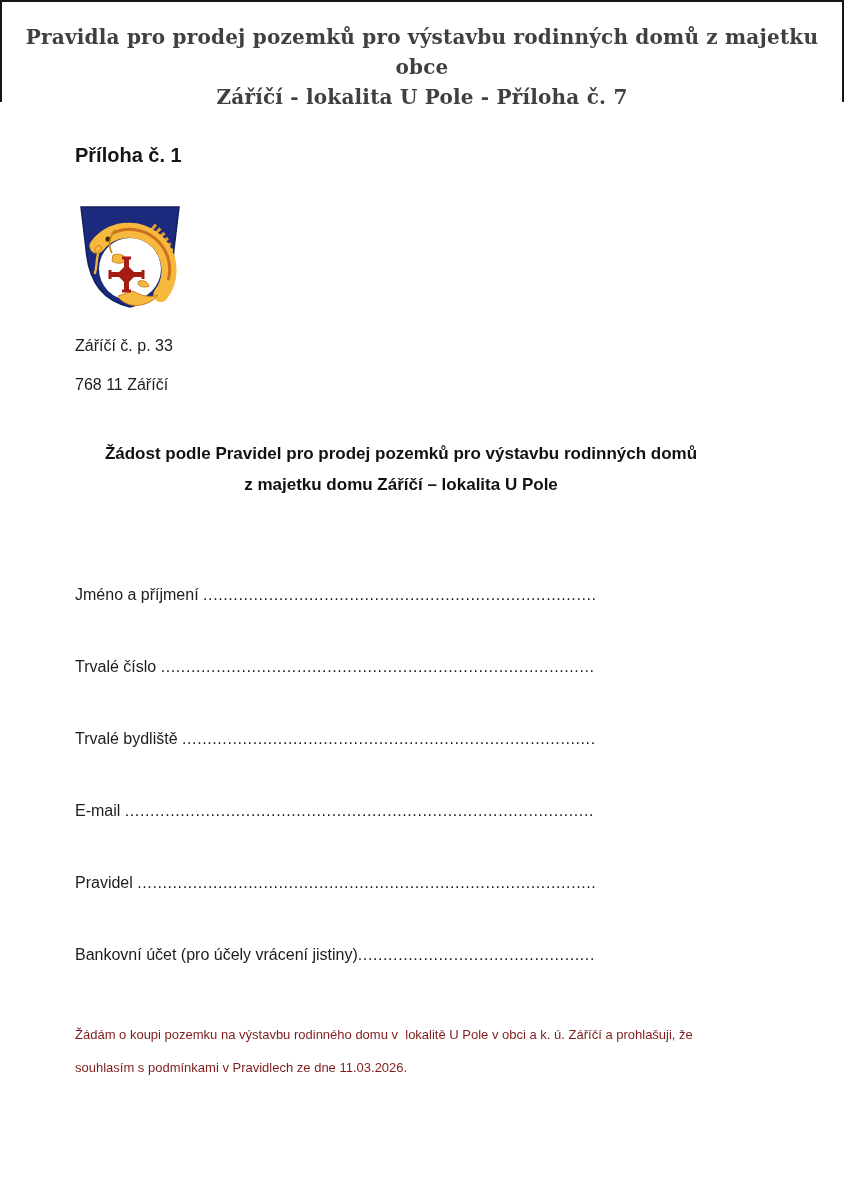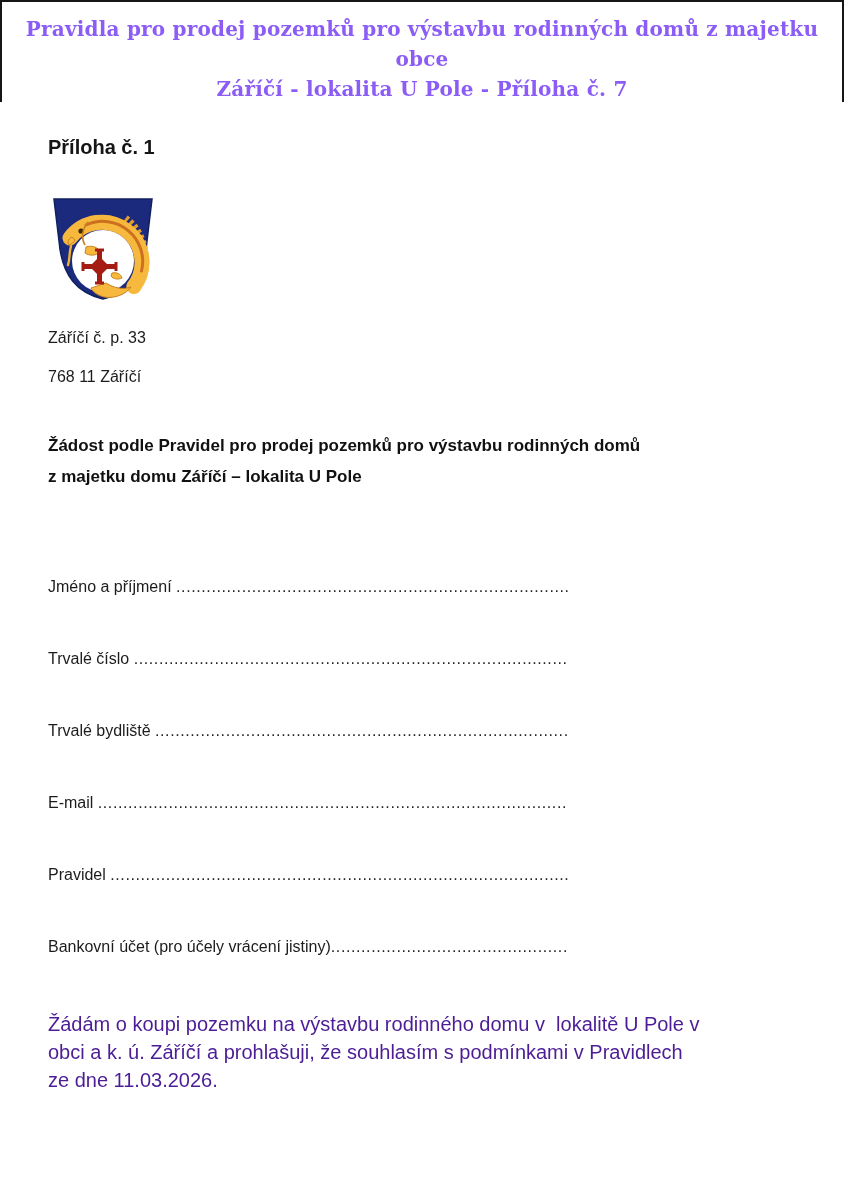--- a/index.html
+++ b/index.html
@@ -11,48 +11,48 @@
     font-family:"Liberation Sans", sans-serif;
     color:#1c1c1c;
     overflow:hidden;
     box-sizing:border-box;
   }
   .edge-top   { position:absolute; top:0; left:0; width:844px; height:2px; background:#161616; }
   .edge-left  { position:absolute; top:0; left:0; width:2px; height:102px; background:#161616; }
   .edge-right { position:absolute; top:0; right:0; width:2px; height:102px; background:#161616; }
 
   .doc-title {
-    padding-top:14px;
+    padding-top:22px;
     text-align:center;
     font-family:"DejaVu Serif", serif;
     font-weight:bold;
     font-size:20px;
     line-height:30px;
-    color:#8b5cf6;
+    color:#404040;
     letter-spacing:0.2px;
   }
 
-  .content { margin-left:48px; width:652px; }
+  .content { margin-left:75px; width:652px; }
 
   .attachment {
     margin:32px 0 0 0;
     font-size:20px;
     font-weight:bold;
     color:#151515;
   }
 
   .emblem { margin-top:36px; width:110px; height:108px; }
   .emblem svg { display:block; width:110px; height:108px; }
 
   .address { margin-top:24px; }
   .address p { margin:0 0 17px 0; font-size:16px; line-height:22px; }
 
   .request-heading {
     margin-top:42px;
-    text-align:left;
+    text-align:center;
     font-weight:bold;
     font-size:17px;
     line-height:31px;
     color:#111;
   }
 
   .fields { margin-top:86px; }
   .field {
     display:flex;
     width:520px;
@@ -65,24 +65,24 @@
   .field-dots {
     flex:1 1 auto;
     overflow:hidden;
     white-space:nowrap;
     letter-spacing:0.6px;
     color:#222;
   }
 
   .declaration {
     margin:48px 0 0 0;
-    font-size:20px;
-    line-height:28px;
+    font-size:13px;
+    line-height:33px;
     white-space:pre-wrap;
-    color:#4c1d95;
+    color:#7f1d1d;
   }
 </style>
 </head>
 <body>
 
 <div class="page">
   <div class="edge-top"></div>
   <div class="edge-left"></div>
   <div class="edge-right"></div>
 

